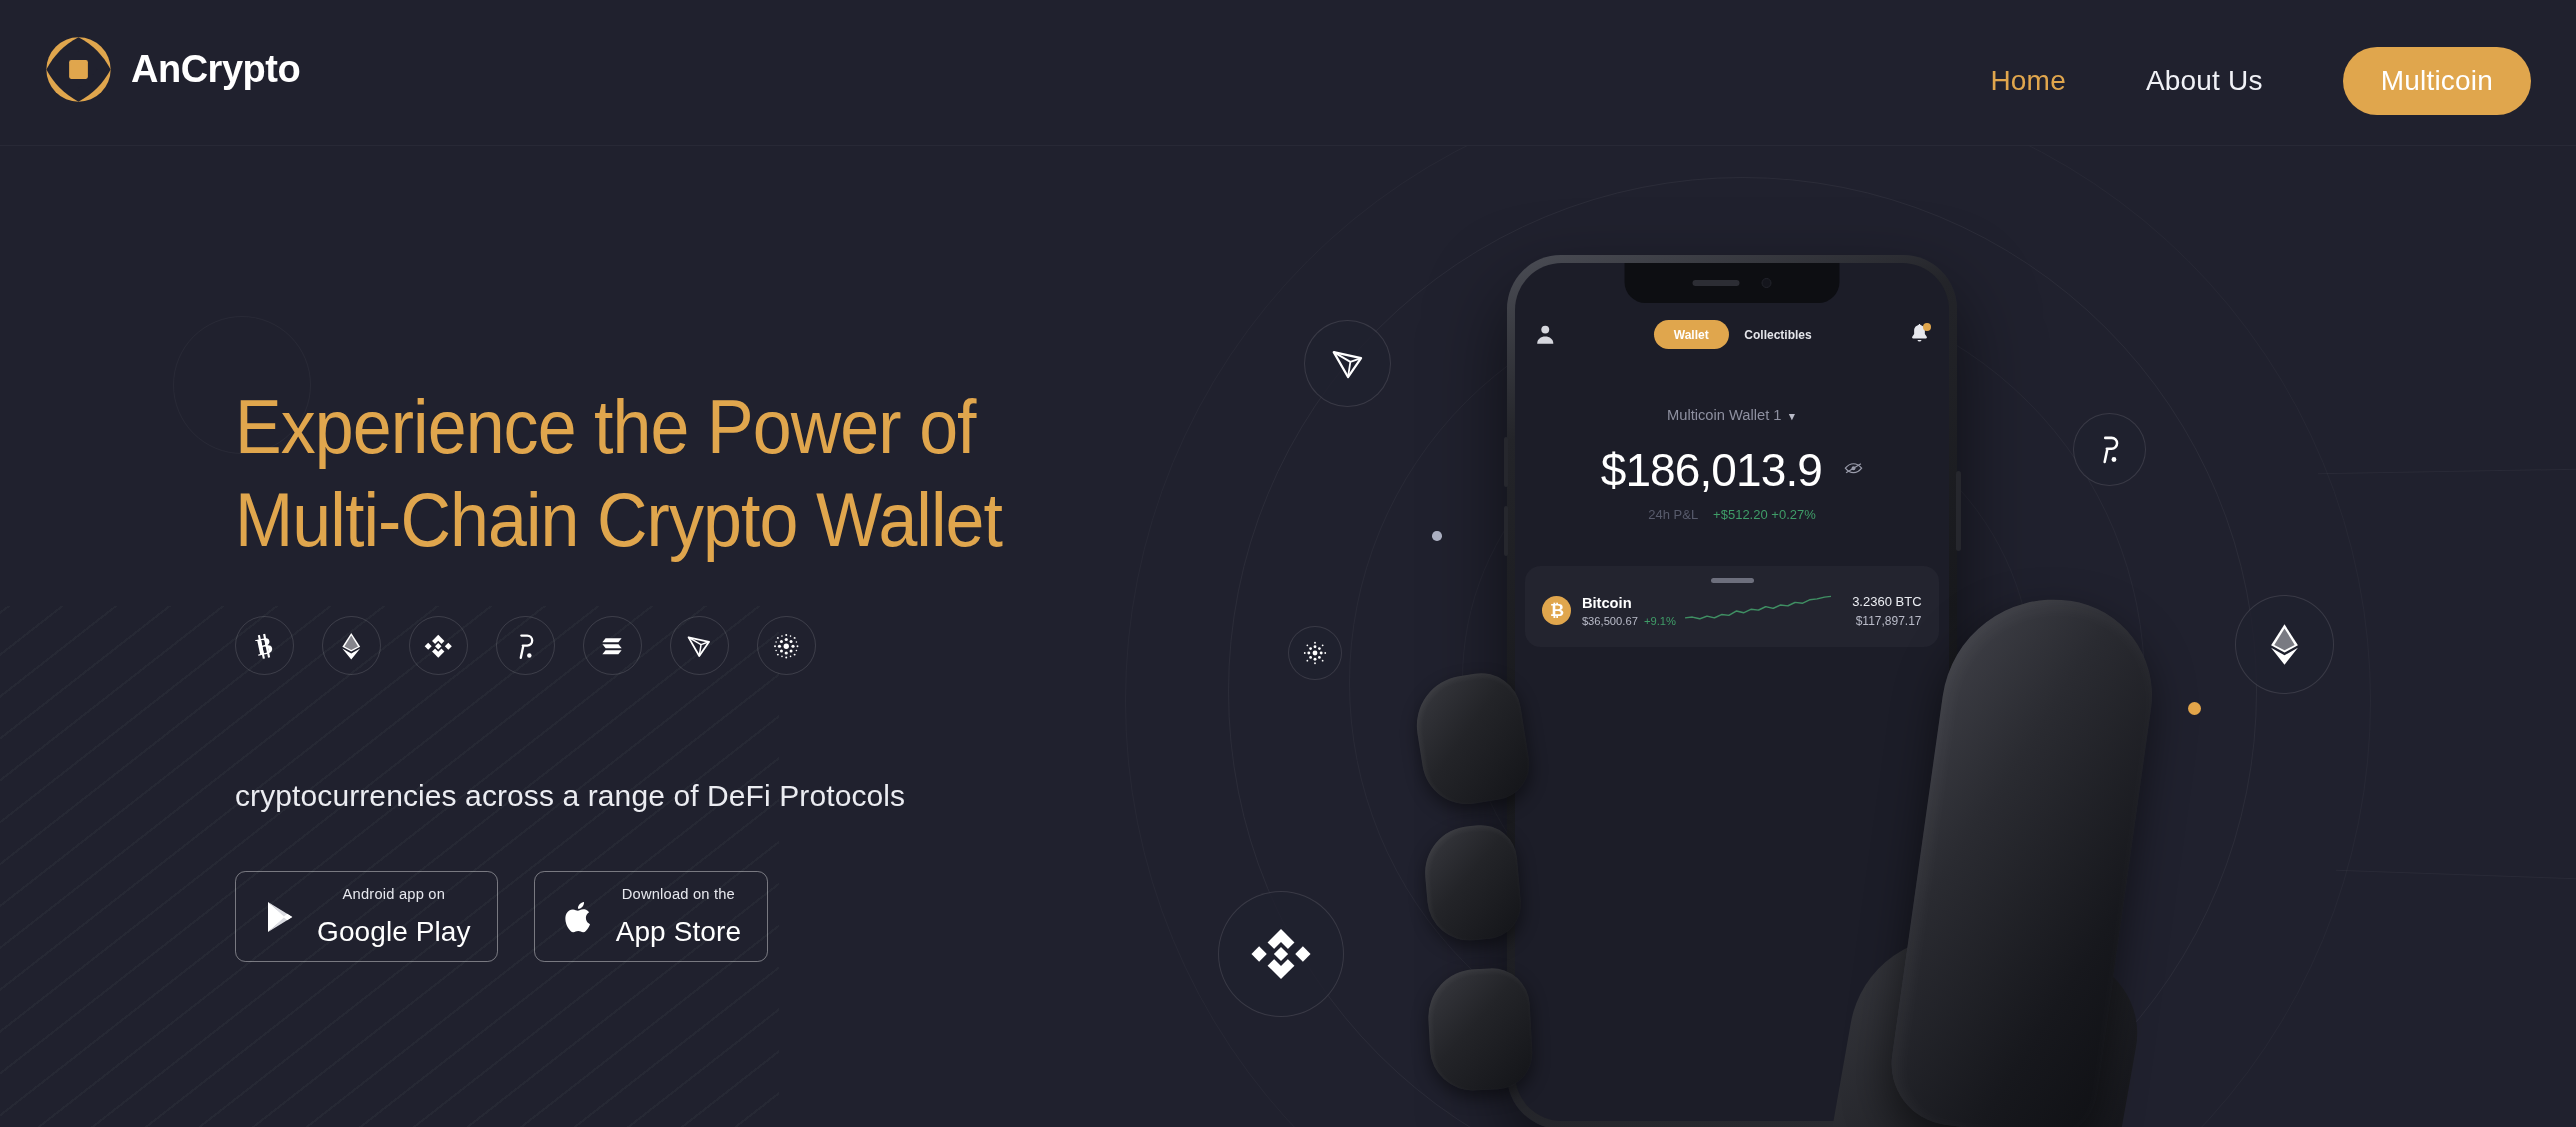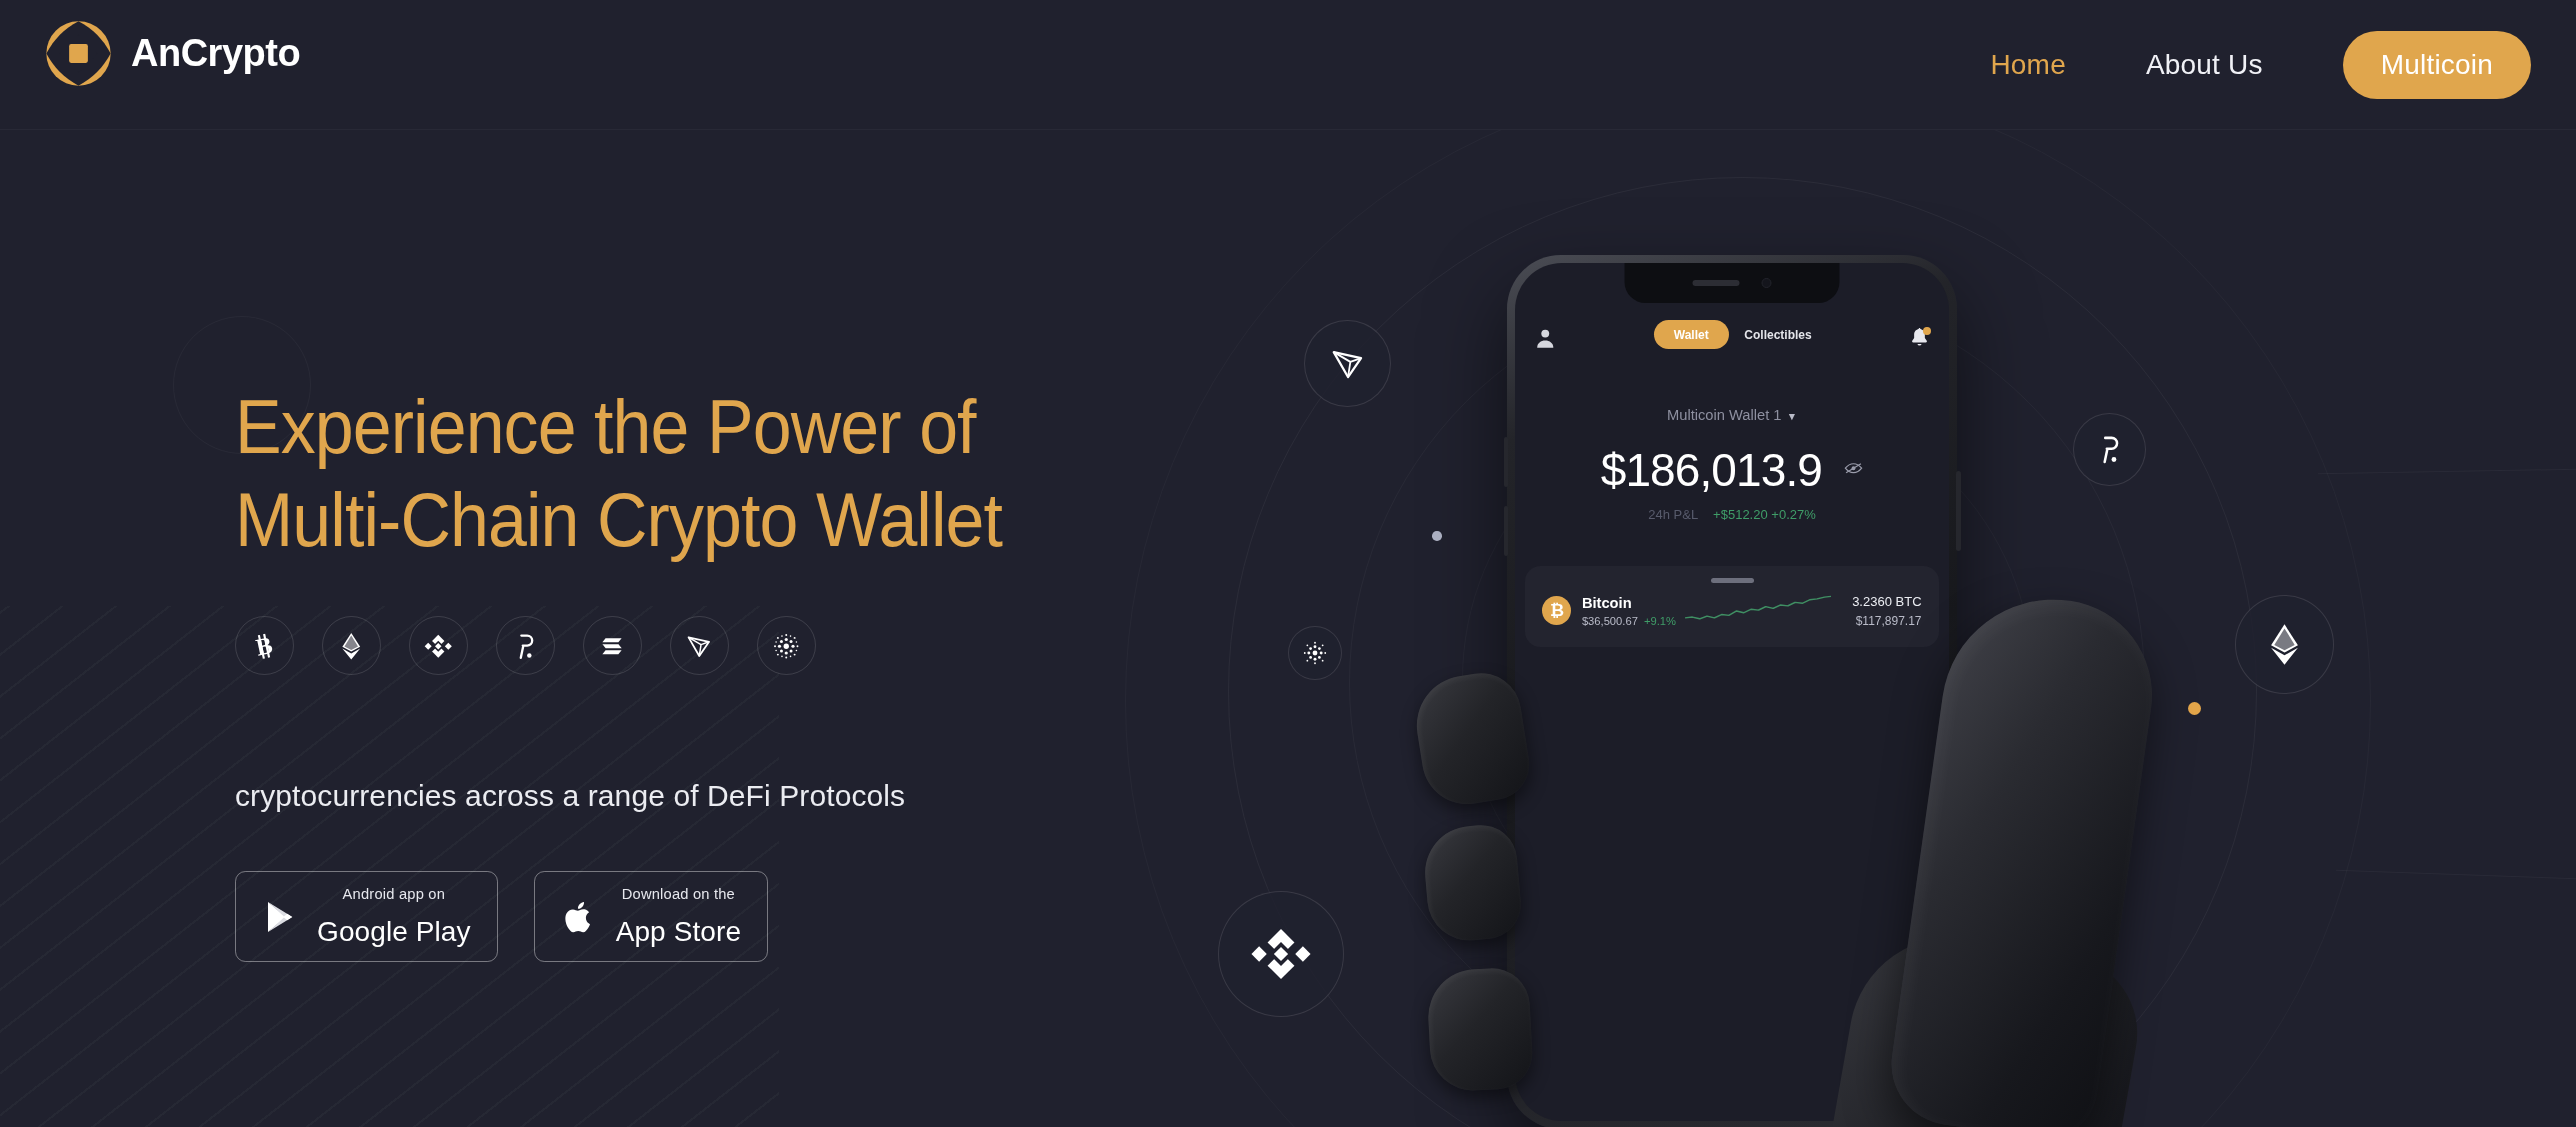--- a/index.html
+++ b/index.html
@@ -74,21 +74,21 @@
     position: absolute;
     border-radius: 50%;
   }
   .dot.gray { width: 9.5px; height: 9.5px; background: #aeb2c4; }
   .dot.orange { width: 13px; height: 13px; background: #e4a64a; }
   .dot.tiny { width: 7px; height: 7px; background: #6f7385; }
 
   
   .header {
     position: absolute;
-    left: 0; top: 0;
+    left: 0; top: 16px;
     width: 2576px;
     height: 130px;
     background: #20212e;
     border-bottom: 0.9px solid rgba(255,255,255,0.040);
     display: flex;
     align-items: center;
     z-index: 40;
   }
 
   .brand {
@@ -273,21 +273,21 @@
     justify-content: center;
     gap: 22.5px;
   }
   .notch-speaker { width: 47px; height: 6px; border-radius: 3.5px; background: #2c2d34; }
   .notch-cam { width: 10.4px; height: 10.4px; border-radius: 50%; background: #14151c; border: 0.9px solid #23242c; }
 
   .app-top {
     position: absolute;
     left: 0; right: 0; top: 57px;
     display: flex;
-    align-items: flex-end;
+    align-items: center;
     padding: 0 19px;
   }
   .app-avatar { width: 22.5px; height: 22.5px; flex: 0 0 auto; }
   .app-tabs { flex: 1; display: flex; align-items: center; justify-content: center; gap: 15.6px; }
   .tab-pill {
     background: #e0a64d;
     color: #ffffff;
     font-size: 12px;
     font-weight: 700;
     padding: 7.8px 20px;

